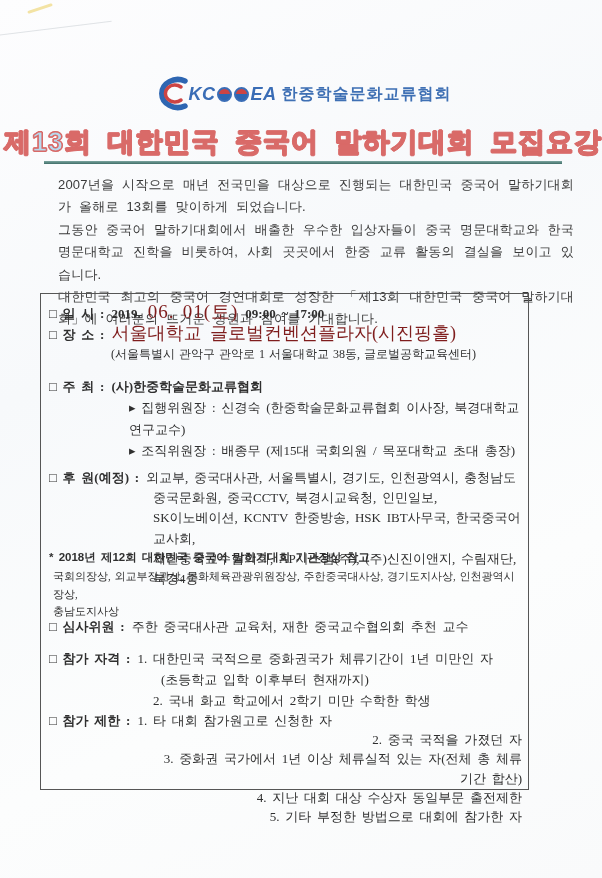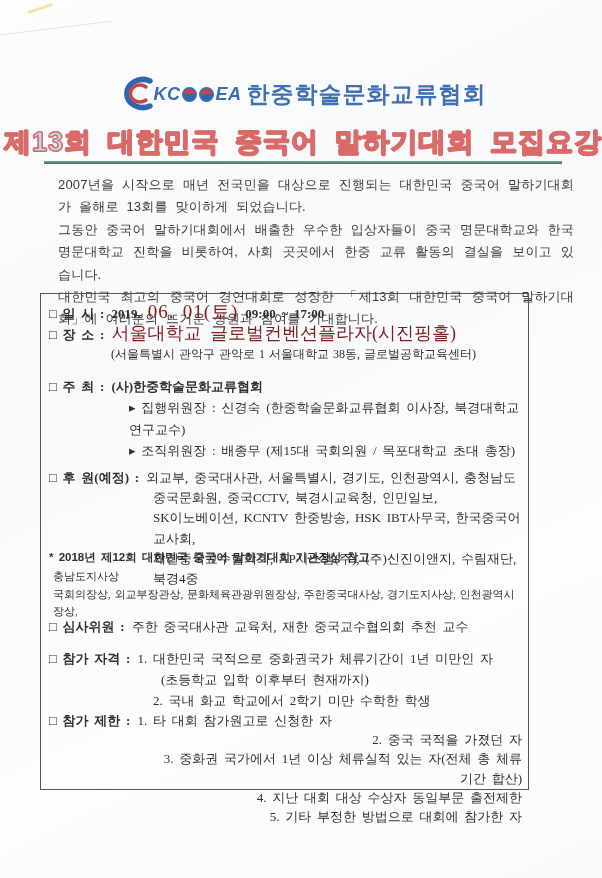--- a/index.html
+++ b/index.html
@@ -26,21 +26,21 @@
     display:inline-flex;align-items:center;gap:1px;
     font-weight:bold;font-size:18px;letter-spacing:.5px;color:#3a6db6;
     font-style:italic;
   }
   .taegeuk{
     display:inline-block;width:11px;height:11px;border-radius:50%;
     background:linear-gradient(180deg,#cc4444 50%,#2e66b2 50%);
     border:2px solid #3a6db6;box-sizing:content-box;margin:0 .5px;
   }
   .org-name{
-    font-size:23px;font-weight:bold;color:#3f70b4;letter-spacing:1px;margin-left:3px;
+    font-size:16px;font-weight:bold;color:#3f70b4;letter-spacing:1px;margin-left:3px;
   }
   
   .page-title{
     position:absolute;top:124px;left:0;width:602px;text-align:right;
     font-size:27px;font-weight:800;letter-spacing:1px;word-spacing:7px;
     color:#b7d9ee;
     -webkit-text-stroke:1.1px #d96a68;
     text-shadow:-1px 0 #d96a68,1px 0 #d96a68,0 -1px #d96a68,0 1px #d96a68;
   }
   .title-rule{
@@ -152,22 +152,22 @@
     <div class="sponsor-rest">
       <div>중국문화원, 중국CCTV, 북경시교육청, 인민일보,</div>
       <div>SK이노베이션, KCNTV 한중방송, HSK IBT사무국, 한국중국어교사회,</div>
       <div>재한중국교수협의회, AP시스템(주), (주)신진이앤지, 수림재단, 북경4중</div>
     </div>
   </div>
 
   <div class="sec sec-note">
     <div class="note-title">* 2018년 제12회 대한민국 중국어 말하기대회 기관장상 참고</div>
     <div class="note-lines">
+      <div>국회의장상, 외교부장관상, 문화체육관광위원장상, 주한중국대사상, 경기도지사상, 인천광역시장상,</div>
       <div>충남도지사상</div>
-      <div>국회의장상, 외교부장관상, 문화체육관광위원장상, 주한중국대사상, 경기도지사상, 인천광역시장상,</div>
     </div>
   </div>
 
   <div class="sec sec-judges row">
     <span class="lbl">□ 심사위원 :</span>
     <span>주한 중국대사관 교육처, 재한 중국교수협의회 추천 교수</span>
   </div>
 
   <div class="sec sec-elig">
     <div class="row">

